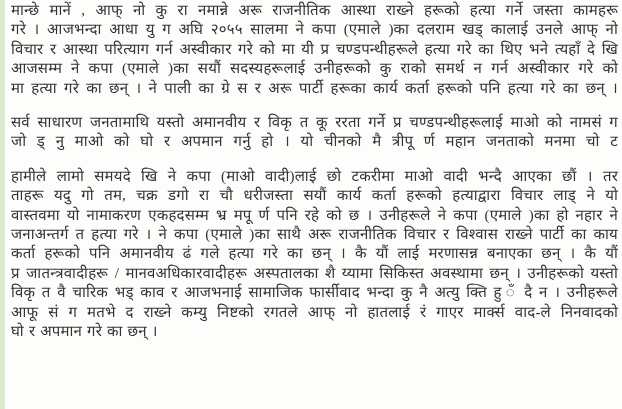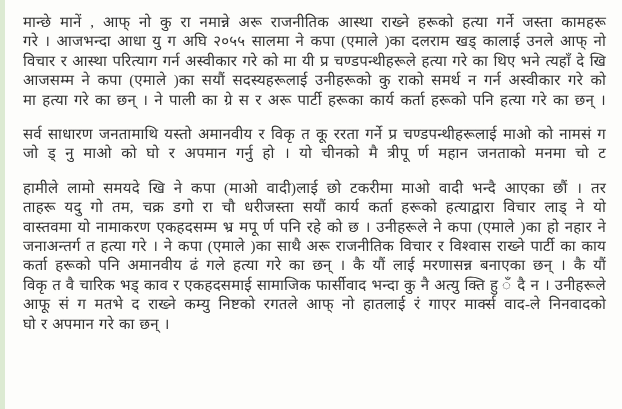--- a/index.html
+++ b/index.html
@@ -28,21 +28,21 @@
     width: 615px;
     padding: 1px 2px 0 6px;
     box-sizing: border-box;
     font-family: "Liberation Serif", "DejaVu Serif", serif;
     font-size: 15px;
     line-height: 19.4px;
     color: var(--text-color, #333333);
     letter-spacing: 0.2px;
   }
   .para {
-    margin: 12px;
+    margin: 0;
   }
   .para + .para {
     margin-top: 15px;
   }
   .line {
     text-align: justify;
     text-align-last: justify;
     word-spacing: 1px;
     white-space: normal;
   }
@@ -66,18 +66,19 @@
     <div class="para">
         <div class="line">सर्व साधारण जनतामाथि यस्तो  अमानवीय र विकृ त कू ररता गर्ने  प्र चण्डपन्थीहरूलाई  माओ को  नामसं ग</div>
         <div class="line">जो ड् नु  माओ को  घो र अपमान गर्नु  हो  । यो  चीनको  मै त्रीपू र्ण  महान जनताको  मनमा चो ट</div>
       </div>
     <div class="para">
         <div class="line">हामीले  लामो  समयदे खि ने कपा (माओ वादी)लाई  छो टकरीमा माओ वादी भन्दै  आएका छौं  । तर</div>
         <div class="line">ताहरू यदु  गो तम, चक्र डगो रा चौ धरीजस्ता सयौं  कार्य कर्ता हरूको  हत्याद्वारा विचार लाड् ने  यो</div>
         <div class="line">वास्तवमा यो  नामाकरण एकहदसम्म भ्र मपू र्ण  पनि रहे को  छ । उनीहरूले  ने कपा (एमाले )का हो नहार ने</div>
         <div class="line">जनाअन्तर्ग त हत्या गरे  । ने कपा (एमाले )का साथै  अरू राजनीतिक विचार र विश्वास राख्ने  पार्टी का काय</div>
         <div class="line">कर्ता हरूको  पनि अमानवीय ढं गले  हत्या गरे का छन्  । कै यौं लाई  मरणासन्न बनाएका छन्  । कै यौं</div>
-        <div class="line">विकृ त वै चारिक भड् काव र एकहदसमाई  सामाजिक फार्सीवाद भन्दा कु नै  अत्यु क्ति हु ँ दै  न । उनीहरूले</div>
+        <div class="line">प्र जातन्त्रवादीहरू / मानवअधिकारवादीहरू अस्पतालका शै य्यामा सिकिस्त अवस्थामा छन्  । उनीहरूको  यस्तो</div>
+        <div class="line">विकृ त वै चारिक भड् काव र आजभनाई  सामाजिक फार्सीवाद भन्दा कु नै  अत्यु क्ति हु ँ दै  न । उनीहरूले</div>
         <div class="line">आफू सं ग मतभे द राख्ने  कम्यु निष्टको  रगतले  आफ् नो  हातलाई  रं गाएर मार्क्स वाद-ले निनवादको</div>
         <div class="line last">घो र अपमान गरे का छन्  ।</div>
       </div>
   </div>
 </div>
 
 </body></html>

